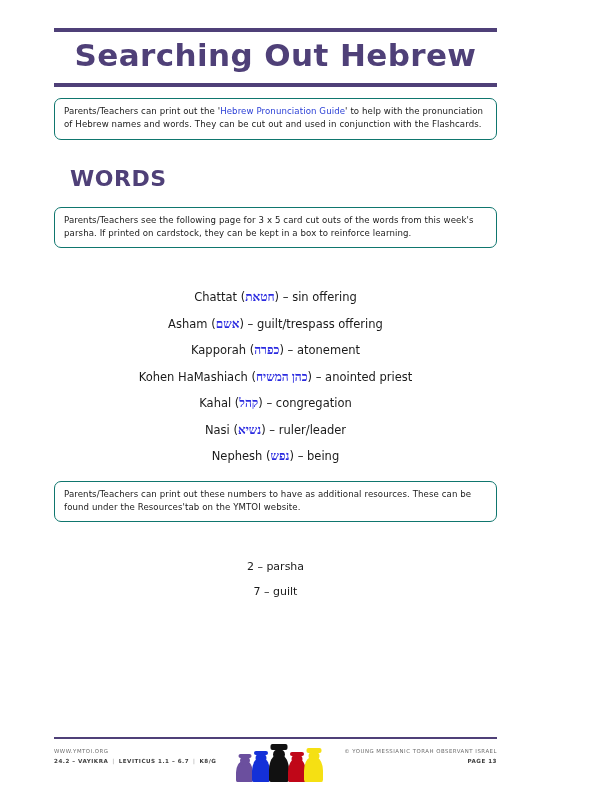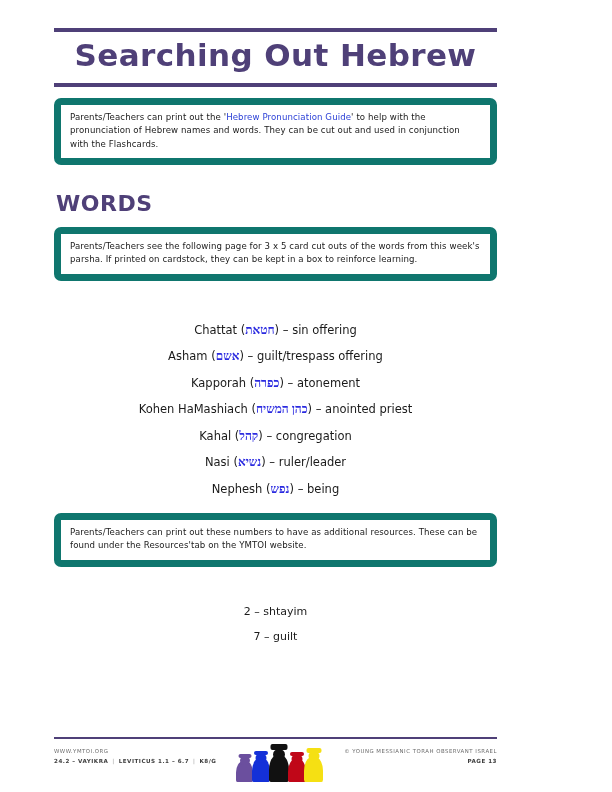--- a/index.html
+++ b/index.html
@@ -41,21 +41,21 @@
     font-size: 31px;
     font-weight: bold;
     letter-spacing: 0.4px;
     line-height: 1.1;
     padding: 6px 0 7px 0;
     margin: 0;
   }
 
   
   .note-box {
-    border: 7px solid #0f766e;
+    border: 1px solid #0f766e;
     border-radius: 7px;
     padding: 6px 9px 7px 9px;
     margin-top: 11px;
     background: #ffffff;
     box-sizing: border-box;
   }
   .note-box p {
     margin: 0;
     font-size: 8.6px;
     line-height: 1.55;
@@ -67,21 +67,21 @@
     color: #2a3fd6;
   }
 
   
   .section-head {
     color: #4f4078;
     font-family: "DejaVu Sans", sans-serif;
     font-size: 22px;
     font-weight: bold;
     letter-spacing: 0.5px;
-    margin: 2px;
+    margin: 16px;
     padding: 0;
   }
   .section-head.words { margin-top: 26px; }
   .section-head.numbers { margin-top: 40px; }
 
   
   .word-list {
     list-style: none;
     margin: 0;
     padding: 0;
@@ -221,21 +221,21 @@
     <li><span>Nasi</span> (<span class="hebrew">נשיא</span>) – <span>ruler/leader</span></li>
     <li><span>Nephesh</span> (<span class="hebrew">נפש</span>) – <span>being</span></li>
   </ul>
 
 
   <div class="note-box">
     <p>Parents/Teachers can print out these numbers to have as additional resources. These can be found under the Resources'tab on the YMTOI website.</p>
   </div>
 
   <ul class="number-list">
-    <li><span>2</span> – <span>shtayim</span></li>
+    <li><span>2</span> – <span>parsha</span></li>
     <li><span>7</span> – <span>guilt</span></li>
   </ul>
 
   <div class="footer">
     <div class="footer-rule"></div>
     <div class="footer-row">
 
       <div class="footer-left">
         <div class="line1">WWW.YMTOI.ORG</div>
         <div class="line2"><span>24.2 – VAYIKRA</span><span class="footer-sep">|</span><span>LEVITICUS 1.1 – 6.7</span><span class="footer-sep">|</span><span>K8/G</span></div>

